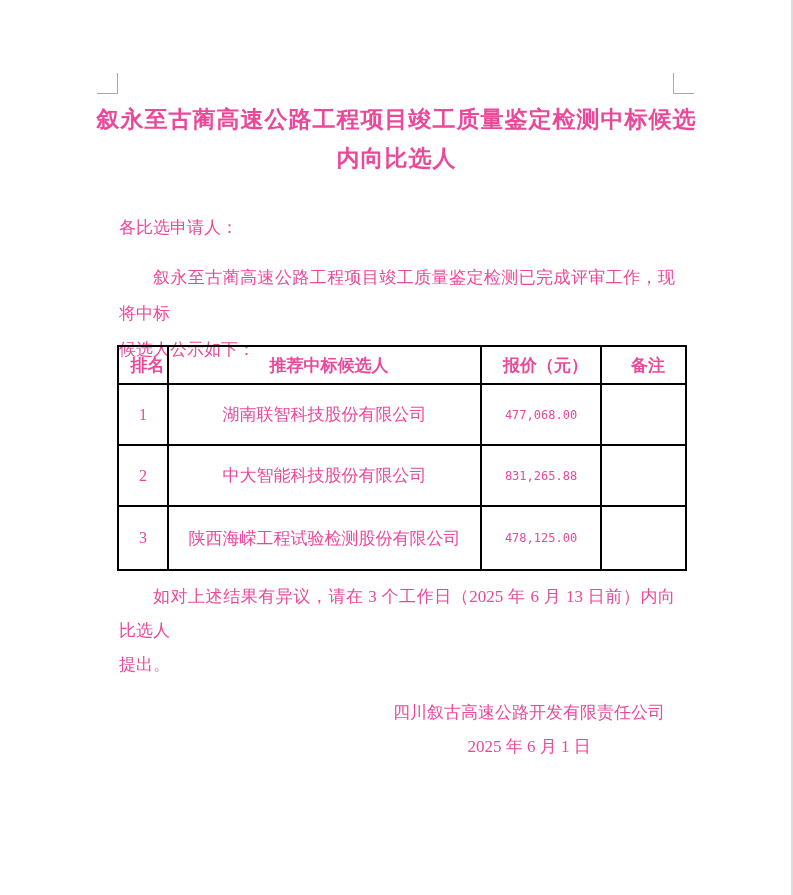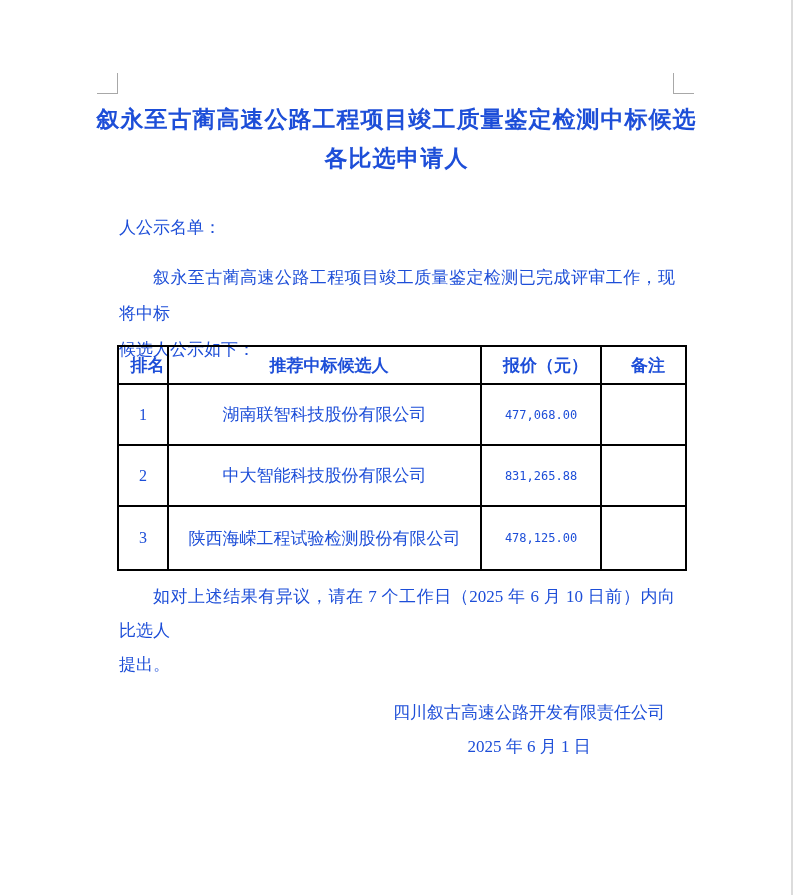--- a/index.html
+++ b/index.html
@@ -7,21 +7,21 @@
     padding: 0;
     background: #ffffff;
   }
   .page {
     position: relative;
     width: 793px;
     height: 895px;
     background: #ffffff;
     overflow: hidden;
     font-family: "Liberation Serif", "DejaVu Serif", serif;
-    color: #1d4ed8;
+    color: #ec4899;
   }
   .page-right-edge {
     position: absolute;
     top: 0;
     right: 0;
     width: 2px;
     height: 100%;
     background: #dcdcdc;
   }
   
@@ -126,24 +126,24 @@
 <body>
 
 <div class="page">
 
   <div class="crop-mark crop-tl"></div>
   <div class="crop-mark crop-tr"></div>
   <div class="page-right-edge"></div>
 
   <h1 class="doc-title">
     <span class="title-line">叙永至古蔺高速公路工程项目竣工质量鉴定检测中标候选</span>
-    <span class="title-line">各比选申请人</span>
+    <span class="title-line">内向比选人</span>
   </h1>
 
-  <div class="salutation">人公示名单：</div>
+  <div class="salutation">各比选申请人：</div>
 
   <div class="intro">
     <div class="para-line indented">叙永至古蔺高速公路工程项目竣工质量鉴定检测已完成评审工作，现将中标</div>
     <div class="para-line">候选人公示如下：</div>
   </div>
 
   <div class="bid-table-wrap">
     <table class="bid-table">
       <colgroup>
         <col style="width:50px">
@@ -176,21 +176,21 @@
           <td class="rank-cell">3</td>
           <td class="candidate-cell">陕西海嵘工程试验检测股份有限公司</td>
           <td class="price-cell">478,125.00</td>
           <td class="remark-cell"></td>
         </tr>
       </tbody>
     </table>
   </div>
 
   <div class="objection">
-    <div class="para-line indented">如对上述结果有异议，请在 7 个工作日（2025 年 6 月 10 日前）内向比选人</div>
+    <div class="para-line indented">如对上述结果有异议，请在 3 个工作日（2025 年 6 月 13 日前）内向比选人</div>
     <div class="para-line">提出。</div>
   </div>
 
   <div class="signature">
     <span class="sig-line">四川叙古高速公路开发有限责任公司</span>
     <span class="sig-line">2025 年 6 月 1 日</span>
   </div>
 
 </div>
 

